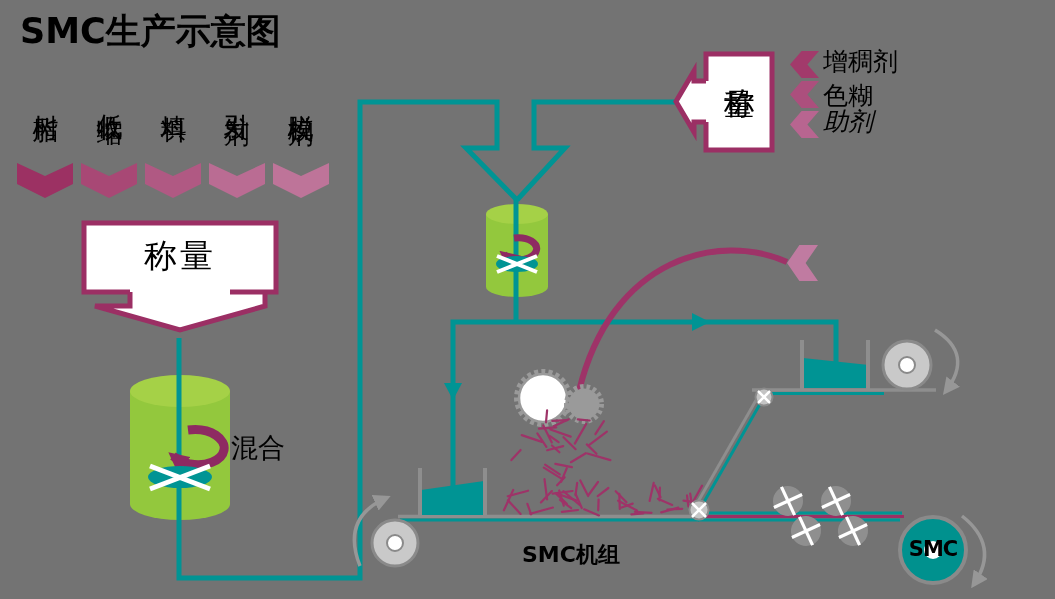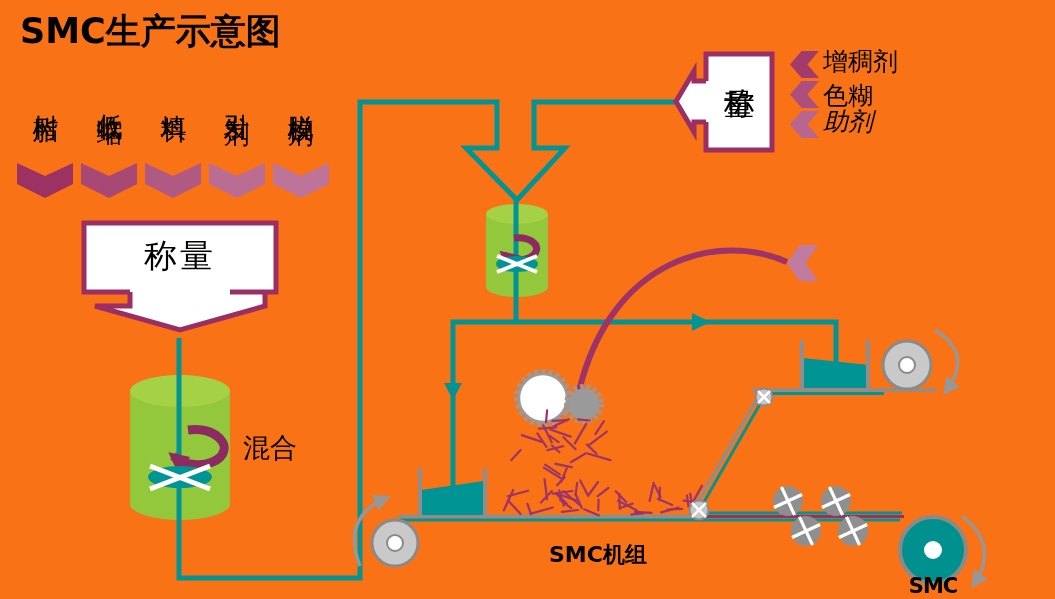--- a/index.html
+++ b/index.html
@@ -1,28 +1,28 @@
 <!DOCTYPE html>
 <html><head>
 <meta charset="utf-8">
 <style>
   html,body{margin:0;padding:0;background:#fff;}
-  #stage{position:relative;width:1055px;height:599px;background:#f97316;overflow:hidden;
+  #stage{position:relative;width:1055px;height:599px;background:#737373;overflow:hidden;
          font-family:"DejaVu Sans",sans-serif;}
   #stage svg{position:absolute;left:0;top:0;}
   .txt{position:absolute;color:#000;white-space:nowrap;line-height:1.12;}
   .vert{writing-mode:vertical-rl;text-orientation:upright;letter-spacing:2px;}
   .title{font-size:35px;font-weight:800;letter-spacing:0px;}
   .ing{font-size:26px;top:94px;}
   .weigh-l{left:84px;top:238px;width:192px;text-align:center;font-size:33px;letter-spacing:3px;}
   .weigh-r{left:722px;top:64px;font-size:31px;}
   .addl{left:823px;font-size:25px;text-align:center;}
   .lbl27{font-size:27px;}
-  .smcunit{left:549px;top:543px;font-size:22px;font-weight:700;}
-  .smcroll{left:903px;top:538px;width:60px;text-align:center;font-size:21px;font-weight:800;letter-spacing:-1px;margin-top:37px;}
+  .smcunit{left:522px;top:543px;font-size:22px;font-weight:700;}
+  .smcroll{left:903px;top:538px;width:60px;text-align:center;font-size:21px;font-weight:800;letter-spacing:-1px;}
 </style>
 </head>
 <body>
 
 <div id="stage">
 
 <svg width="1055" height="599" viewBox="0 0 1055 599">
   <defs>
     <marker id="mHeadM" viewBox="0 0 10 10" refX="7" refY="5" markerWidth="20" markerHeight="20" markerUnits="userSpaceOnUse" orient="auto">
           <path d="M0,0 L10,5 L0,10 z" fill="#8E2A62"></path>
@@ -236,18 +236,18 @@
 <div class="txt vert ing" style="left:222px;">引发剂</div>
 <div class="txt vert ing" style="left:286px;">脱模剂</div>
 
 <div class="txt weigh-l">称量</div>
 <div class="txt vert weigh-r">称量</div>
 
 <div class="txt addl" style="top:48px;">增稠剂</div>
 <div class="txt addl" style="top:82px;">色糊</div>
 <div class="txt addl" style="top:108px;font-style:italic;">助剂</div>
 
-<div class="txt lbl27" style="left:231px;top:433px;padding-left:12px;">混合</div>
+<div class="txt lbl27" style="left:231px;top:433px;">混合</div>
 
 <div class="txt smcunit">SMC机组</div>
 <div class="txt smcroll">SMC</div>
 
 </div>
 
 </body></html>

